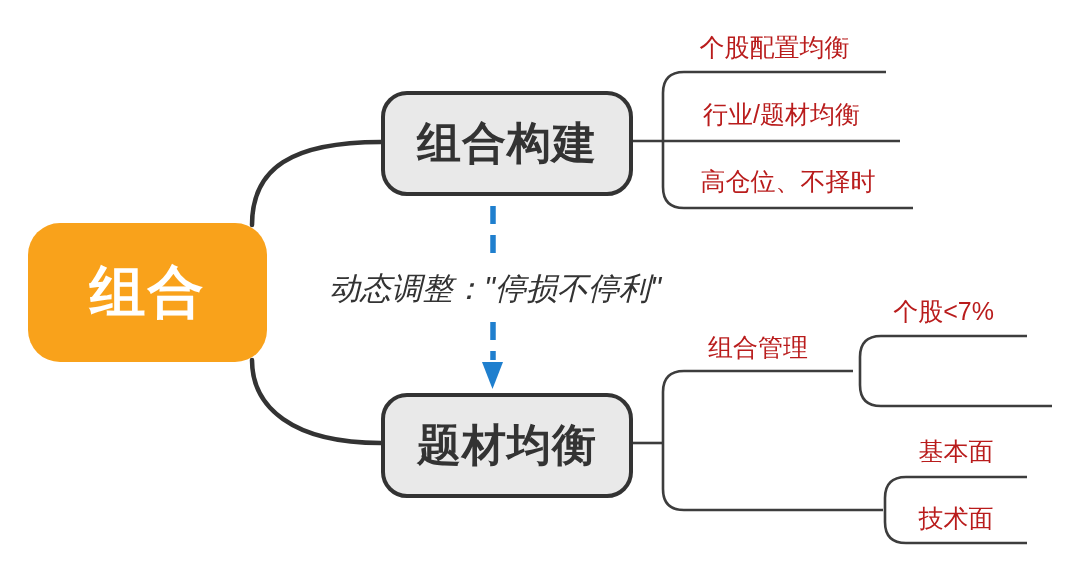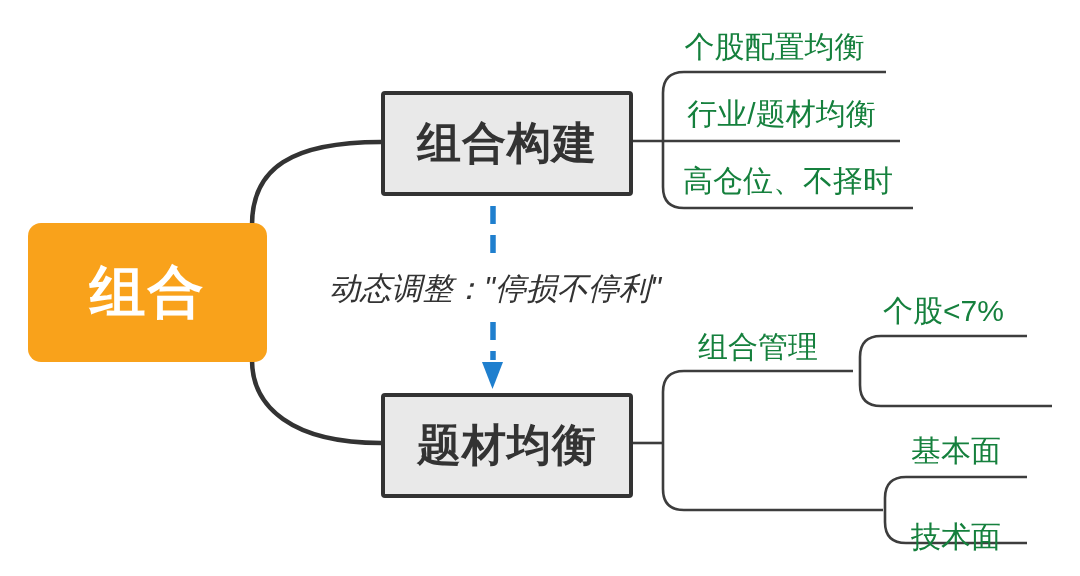--- a/index.html
+++ b/index.html
@@ -7,43 +7,43 @@
     position:relative;
     width:1080px;height:576px;
     background:#ffffff;
     font-family:"Liberation Sans","DejaVu Sans",sans-serif;
     overflow:hidden;
   }
   #connector-layer{position:absolute;left:0;top:0;width:1080px;height:576px;}
   .node{position:absolute;display:flex;align-items:center;justify-content:center;box-sizing:border-box;}
   .root-node{
     left:28px;top:223px;width:239px;height:139px;
-    background:#F9A21B;border-radius:13px;
+    background:#F9A21B;border-radius:32px;
     color:#ffffff;font-size:56px;font-weight:bold;letter-spacing:2px;
   }
   .branch-box{
-    background:#E9E9E9;border:4.5px solid #333333;border-radius:4px;
+    background:#E9E9E9;border:4.5px solid #333333;border-radius:26px;
     color:#333333;font-size:44px;font-weight:bold;letter-spacing:1px;
     width:252px;height:105px;left:381px;
   }
   .branch-construction{top:91px;}
   .branch-management{top:393px;}
   .leaf{
     position:absolute;height:34px;line-height:34px;
-    text-align:center;color:#15803d;font-size:30px;white-space:nowrap;
+    text-align:center;color:#b91c1c;font-size:25px;white-space:nowrap;
   }
   .leaf-a1{left:663px;width:223px;top:30px;}
   .leaf-a2{left:663px;width:237px;top:97px;}
   .leaf-a3{left:663px;width:250px;top:164px;}
   .leaf-b1{left:663px;width:190px;top:330px;}
   .leaf-b2{left:663px;width:220px;top:468px;}
   .leaf-b1c1{left:860px;width:167px;top:294px;}
   .leaf-b1c2{left:860px;width:192px;top:364px;}
   .leaf-b2c1{left:885px;width:142px;top:434px;}
-  .leaf-b2c2{left:885px;width:142px;top:501px;margin-top:19px;}
+  .leaf-b2c2{left:885px;width:142px;top:501px;}
   .edge-label{
     position:absolute;left:328px;top:262px;width:334px;
     text-align:center;color:#333333;font-size:31px;font-style:italic;
     background:#ffffff;padding:6px 0;white-space:nowrap;
   }
 </style>
 </head>
 <body>
 
 <div id="canvas">

